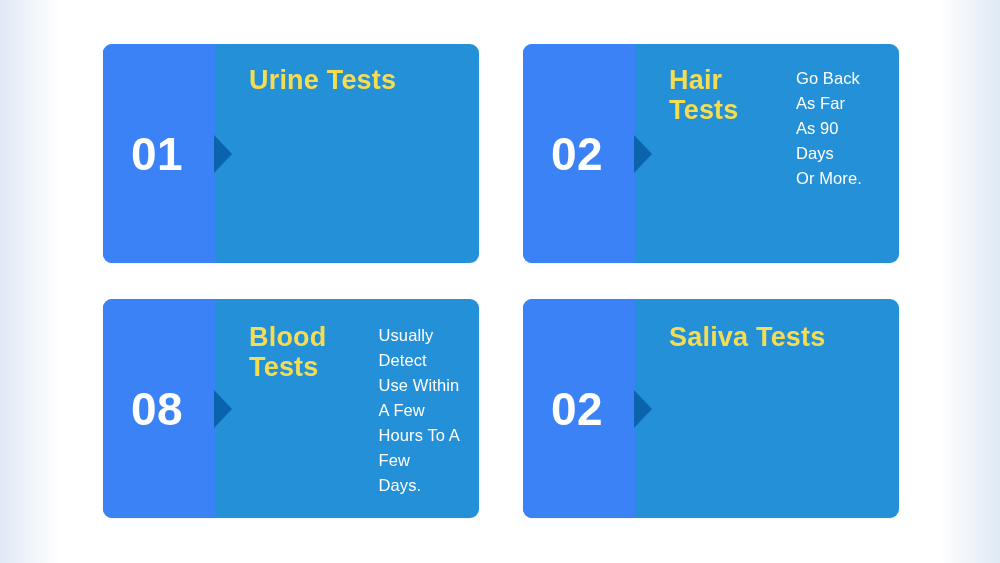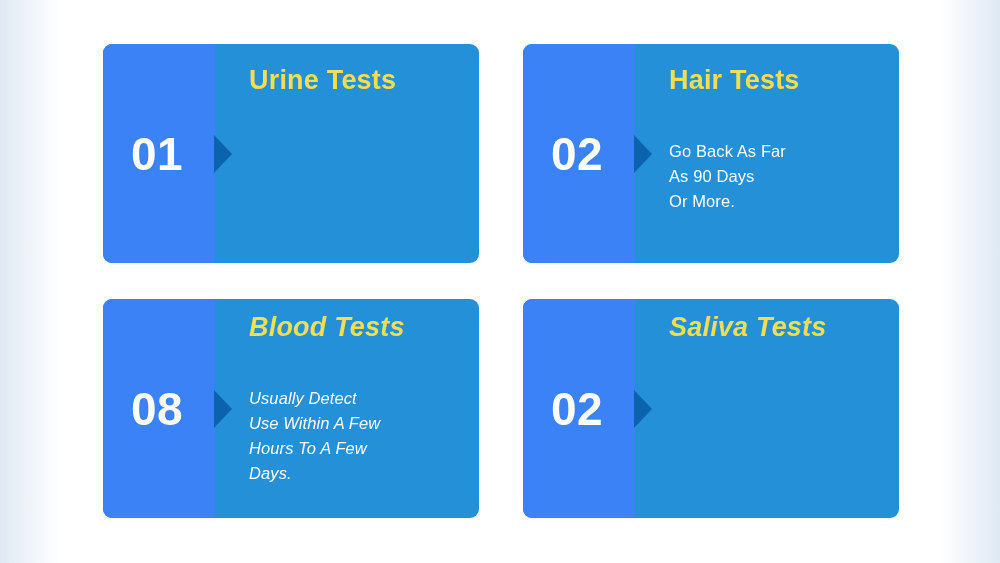--- a/index.html
+++ b/index.html
@@ -96,21 +96,21 @@
     height: 0;
     border-top: 19px solid transparent;
     border-bottom: 19px solid transparent;
     border-left: 18px solid #0b63ad;
   }
 
   .card-right {
     flex: 1 1 auto;
     padding: 22px 18px 18px 34px;
     display: flex;
-    flex-direction: column;
+    flex-direction: row;
     justify-content: flex-start;
     gap: 32px;
   }
 
   .card-title {
     color: #f5dd52;
     font-size: 27px;
     font-weight: bold;
     line-height: 1.1;
     margin-bottom: 11px;
@@ -120,21 +120,21 @@
   .card-desc {
     color: #ffffff;
     font-size: 16.5px;
     line-height: 1.52;
     font-weight: normal;
     white-space: pre-line;
     letter-spacing: 0.1px;
   }
 
   
-  .card.row2 .card-right { padding-top: 14px; font-style: italic; }
+  .card.row2 .card-right { padding-top: 24px; }
 </style>
 </head>
 <body>
 
 <div id="page">
   <div class="edge-glow left"></div>
   <div class="edge-glow right"></div>
 
   <div class="board">
     <div class="grid">

